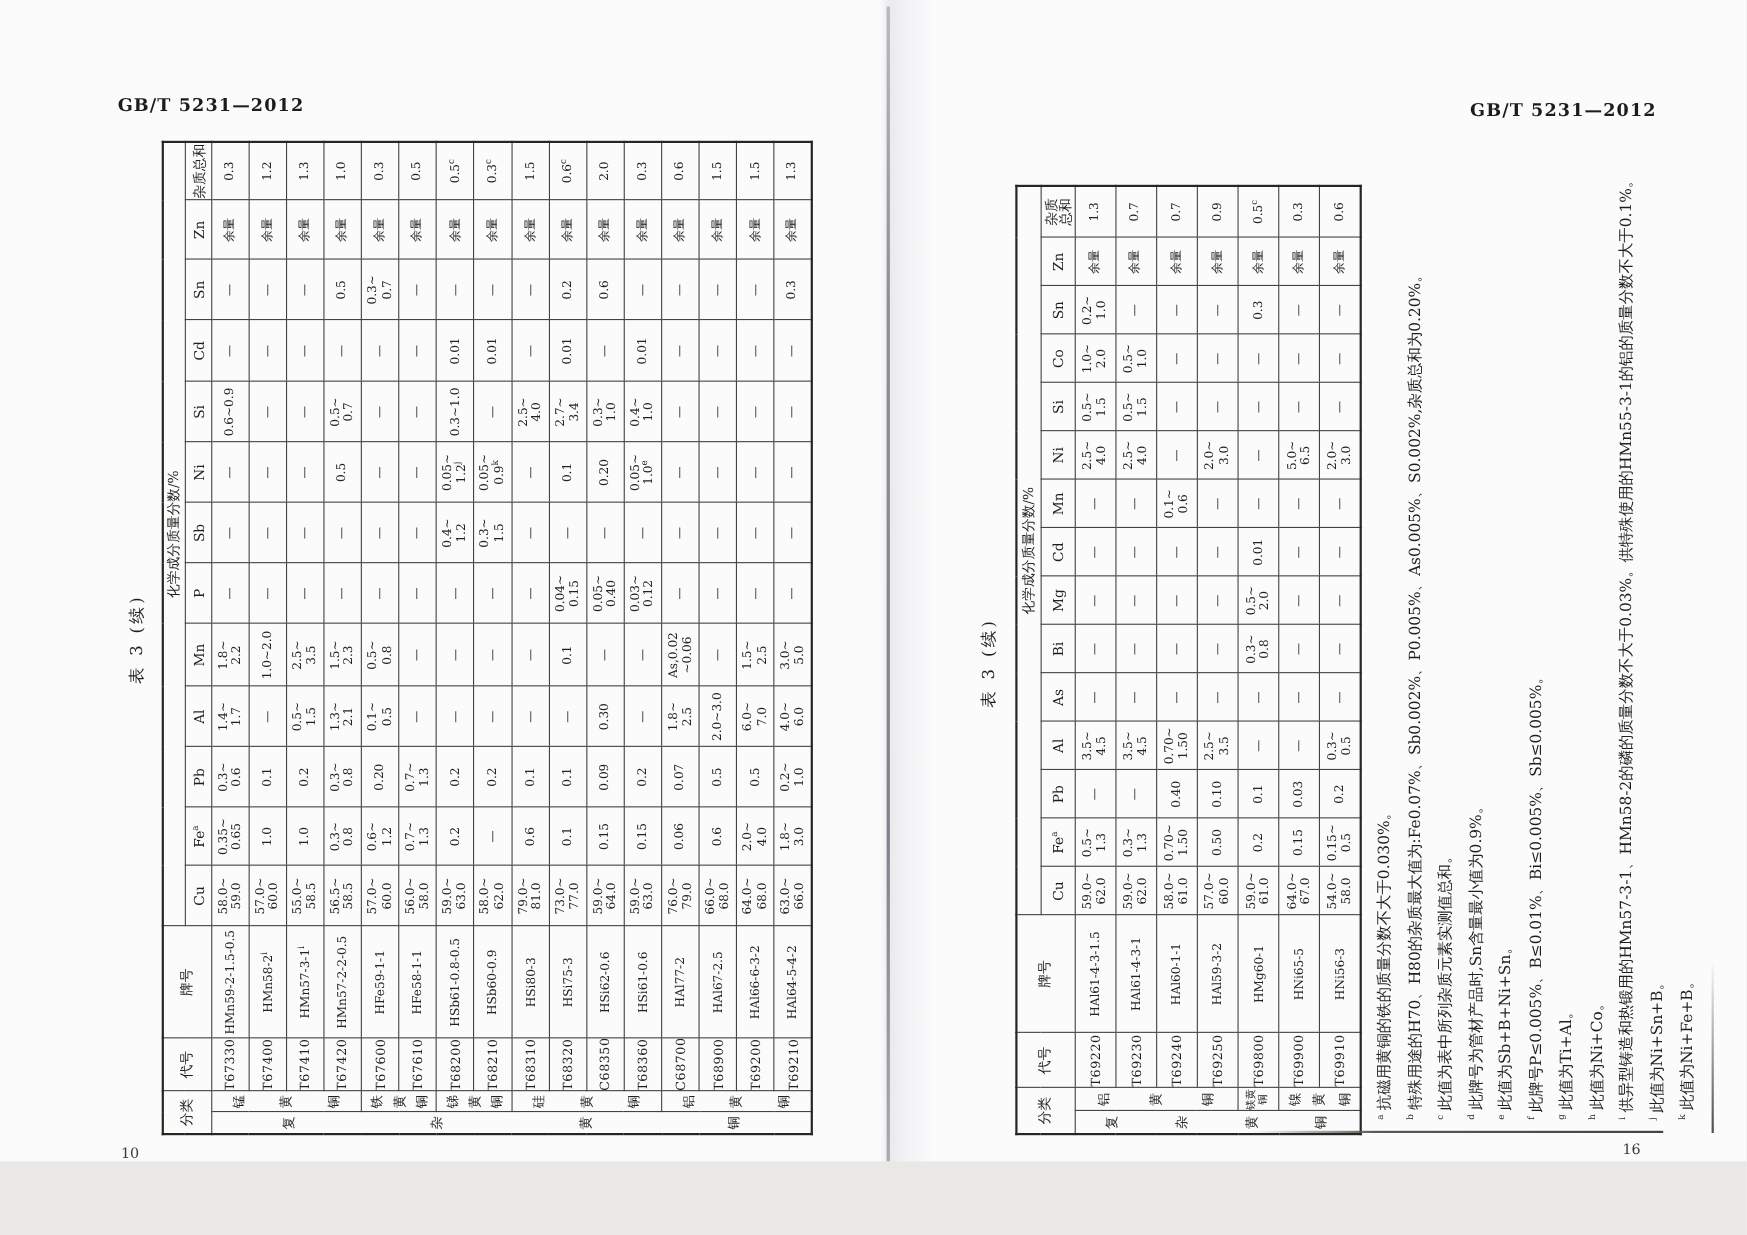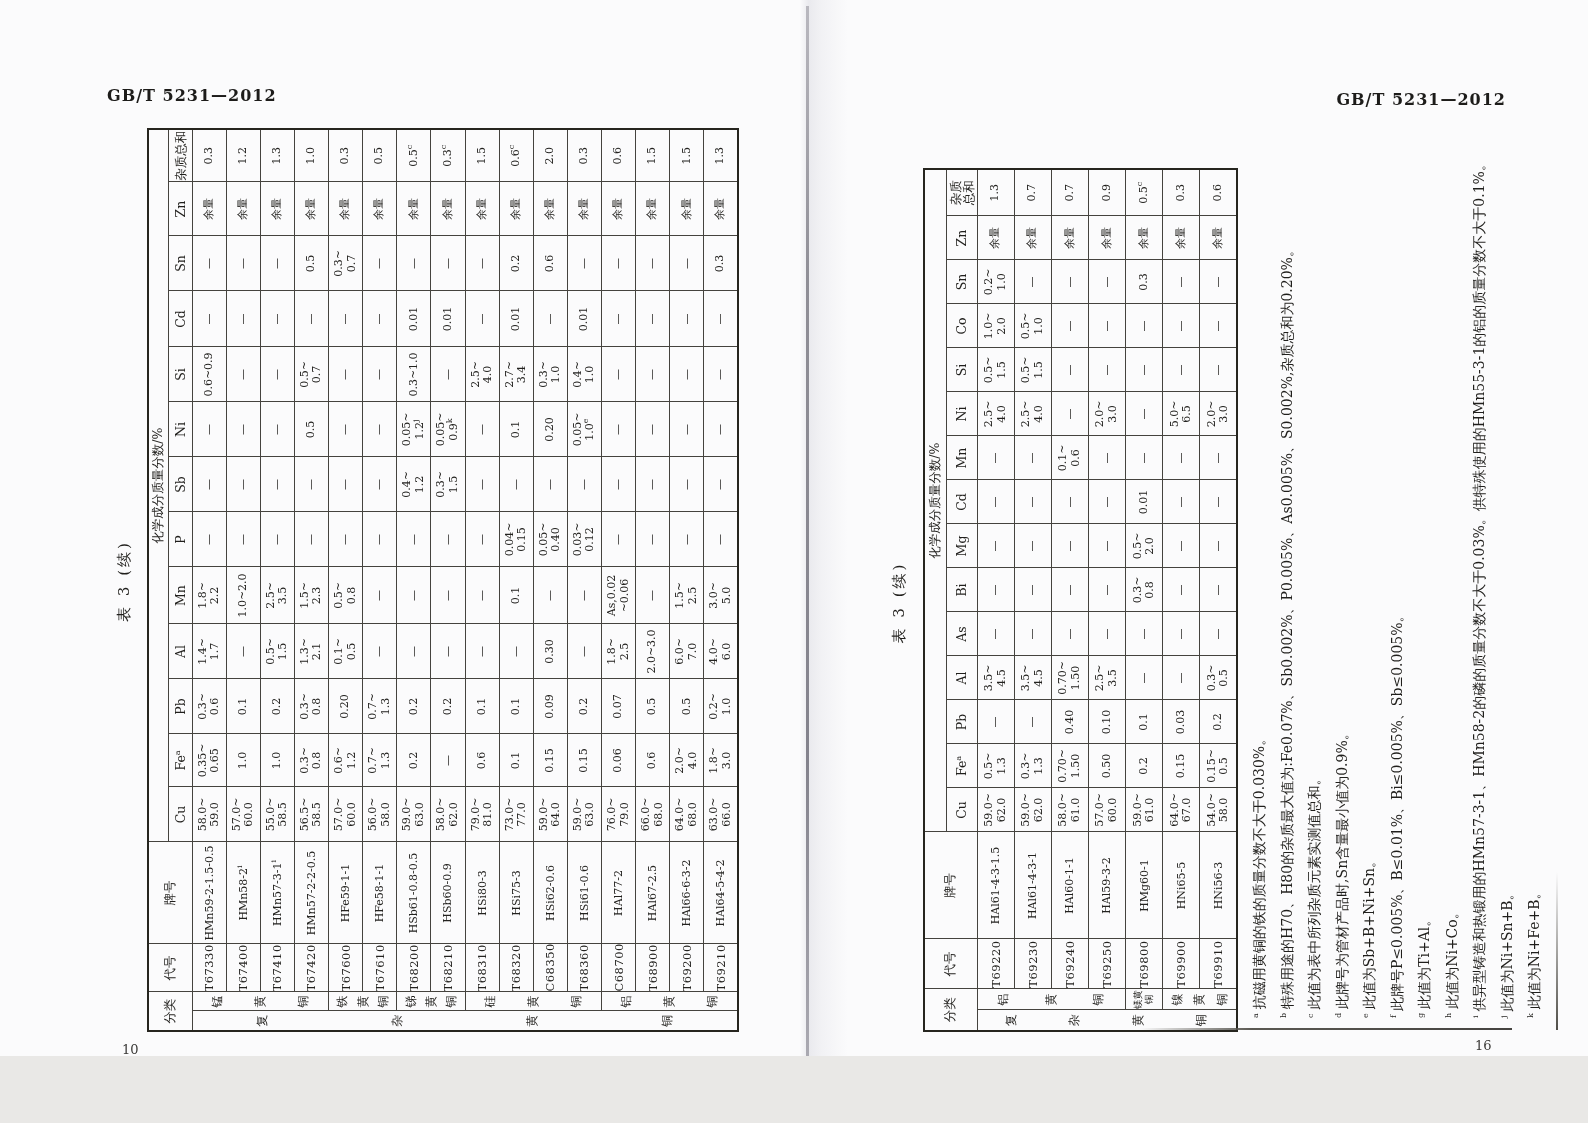--- a/index.html
+++ b/index.html
@@ -2,21 +2,21 @@
 <html><head>
 <meta charset="utf-8">
 <style>
   html,body{margin:0;padding:0;background:#e9e8e6;}
   .canvas{position:relative;width:1588px;height:1056px;background:#fbfbfc;overflow:hidden;
           font-family:"DejaVu Serif","Liberation Serif",serif;color:#23221f;}
   .running-head{position:absolute;font-size:16px;font-weight:bold;letter-spacing:1px;color:#1d1c1a;}
   .rh-left{left:107px;top:86px;}
   .rh-right{left:1330px;top:90px;width:176px;text-align:right;}
   .page-number{position:absolute;font-size:13px;color:#3a3936;}
-  .pn-left{left:122px;top:1042px;}
+  .pn-left{left:110px;top:1042px;}
   .pn-right{left:1475px;top:1038px;}
 
   
   .rot-wrap{position:absolute;}
   .rw-left{left:115px;top:112px;width:630px;height:920px;}
   .rw-right{left:890px;top:112px;width:670px;height:920px;}
   .readable{transform-origin:0 0;transform:rotate(-90deg) translateX(-920px);}
   .rd-left{width:920px;height:630px;}
   .rd-right{width:920px;height:670px;}
 

